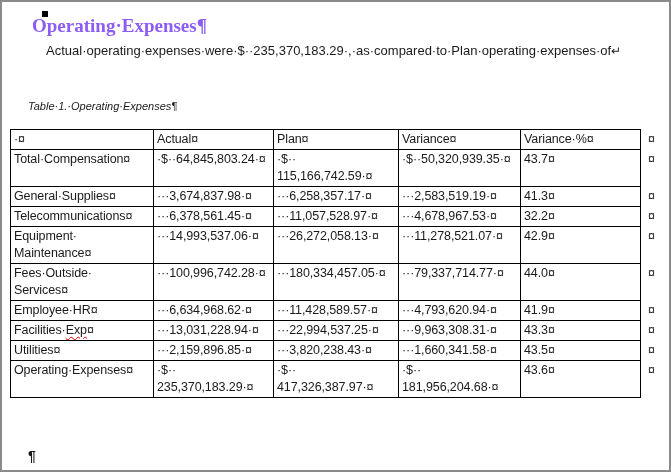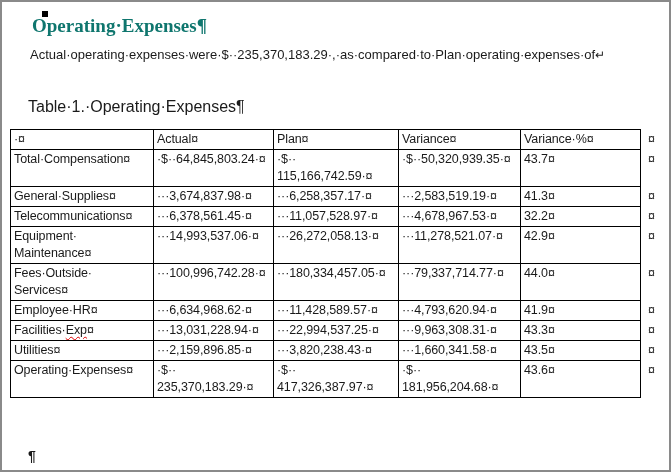--- a/index.html
+++ b/index.html
@@ -26,42 +26,43 @@
   }
 
   .heading {
     position: absolute;
     left: 30px;
     top: 12px;
     font-family: "Liberation Serif", "DejaVu Serif", serif;
     font-weight: bold;
     font-size: 19px;
     line-height: 23px;
-    color: #0f766e;
+    color: #8b5cf6;
     white-space: nowrap;
   }
 
   .intro {
     position: absolute;
-    left: 28px;
+    left: 44px;
     top: 42px;
     font-size: 13px;
-    line-height: 22px;
+    line-height: 14px;
     white-space: nowrap;
   }
 
   .break-mark { font-size: 12px; }
 
   .caption {
     position: absolute;
     left: 26px;
     top: 96px;
-    font-size: 16px;
+    font-size: 11px;
     line-height: 17px;
     white-space: nowrap;
+    font-style: italic;
   }
 
   table.expenses {
     position: absolute;
     left: 8px;
     top: 127px;
     border-collapse: collapse;
     table-layout: fixed;
     font-size: 12.5px;
     letter-spacing: -0.1px;

